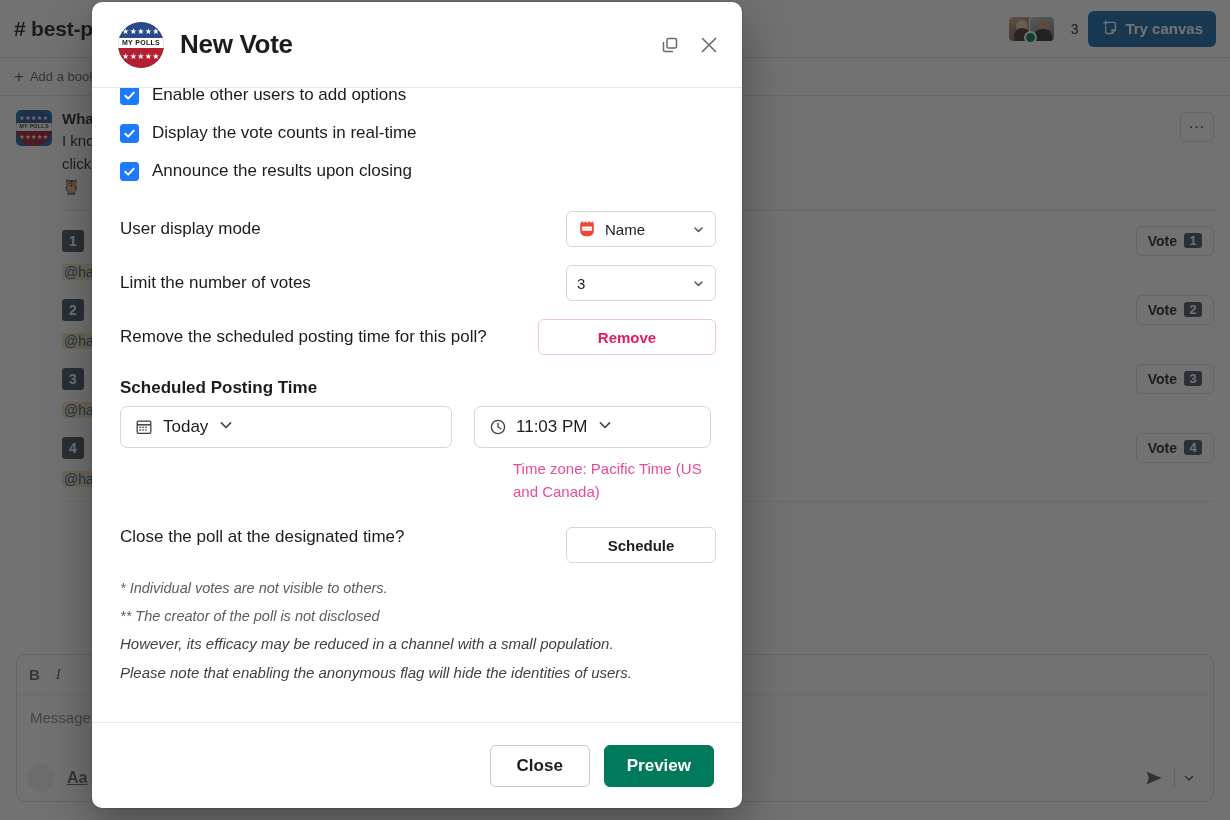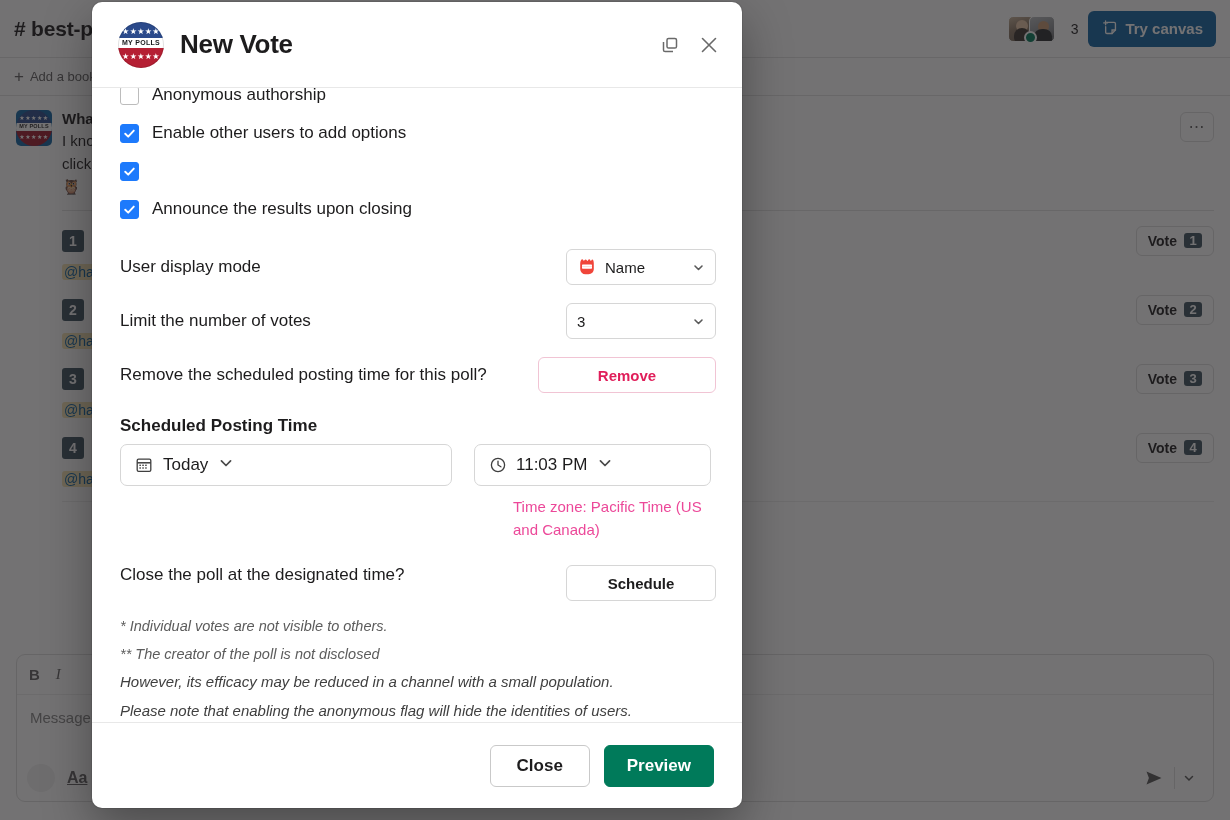--- a/index.html
+++ b/index.html
@@ -483,40 +483,37 @@
         <svg width="22" height="22" viewBox="0 0 22 22" fill="none" stroke="#696969" stroke-width="1.6" stroke-linecap="round">
           <path d="M4.5 4.5 17.5 17.5M17.5 4.5 4.5 17.5"></path>
         </svg>
       </span>
     </div>
   </div>
 
   <div class="modal-body">
     <div class="scroll-clip">
 
-      <div class="check-row">
-        <span class="cbox"></span>
-        <span class="check-label">Anonymous authorship</span>
-      </div>
 
       <div class="check-row">
         <span class="cbox on">
           <svg width="13" height="13" viewBox="0 0 14 14" fill="none" stroke="#fff" stroke-width="2.1" stroke-linecap="round" stroke-linejoin="round">
               <path d="M2.4 7.3 5.6 10.4 11.6 3.9"></path>
             </svg>
         </span>
         <span class="check-label">Enable other users to add options</span>
       </div>
 
       <div class="check-row">
         <span class="cbox on">
           <svg width="13" height="13" viewBox="0 0 14 14" fill="none" stroke="#fff" stroke-width="2.1" stroke-linecap="round" stroke-linejoin="round">
               <path d="M2.4 7.3 5.6 10.4 11.6 3.9"></path>
             </svg>
         </span>
+        <span class="check-label">Display the vote counts in real-time</span>
       </div>
 
       <div class="check-row">
         <span class="cbox on">
           <svg width="13" height="13" viewBox="0 0 14 14" fill="none" stroke="#fff" stroke-width="2.1" stroke-linecap="round" stroke-linejoin="round">
               <path d="M2.4 7.3 5.6 10.4 11.6 3.9"></path>
             </svg>
         </span>
         <span class="check-label">Announce the results upon closing</span>
       </div>

